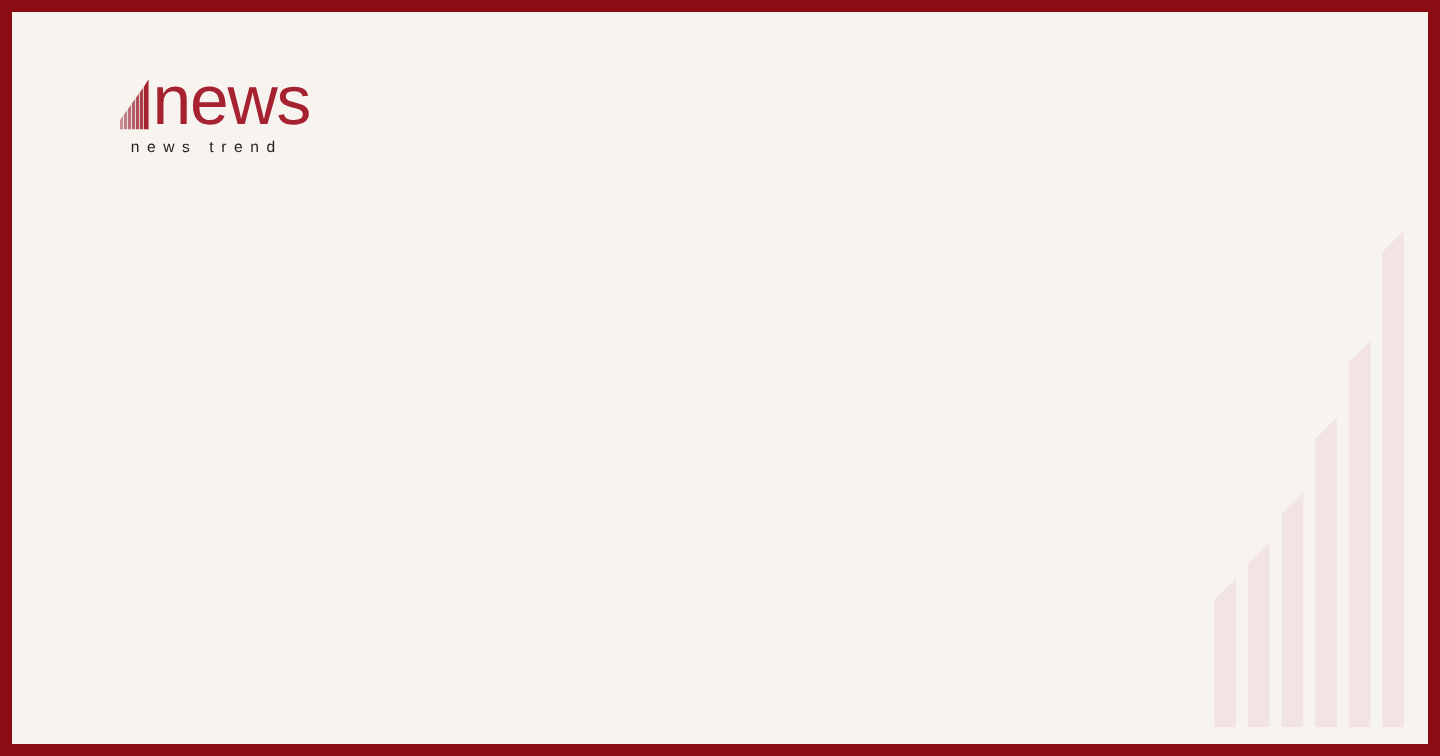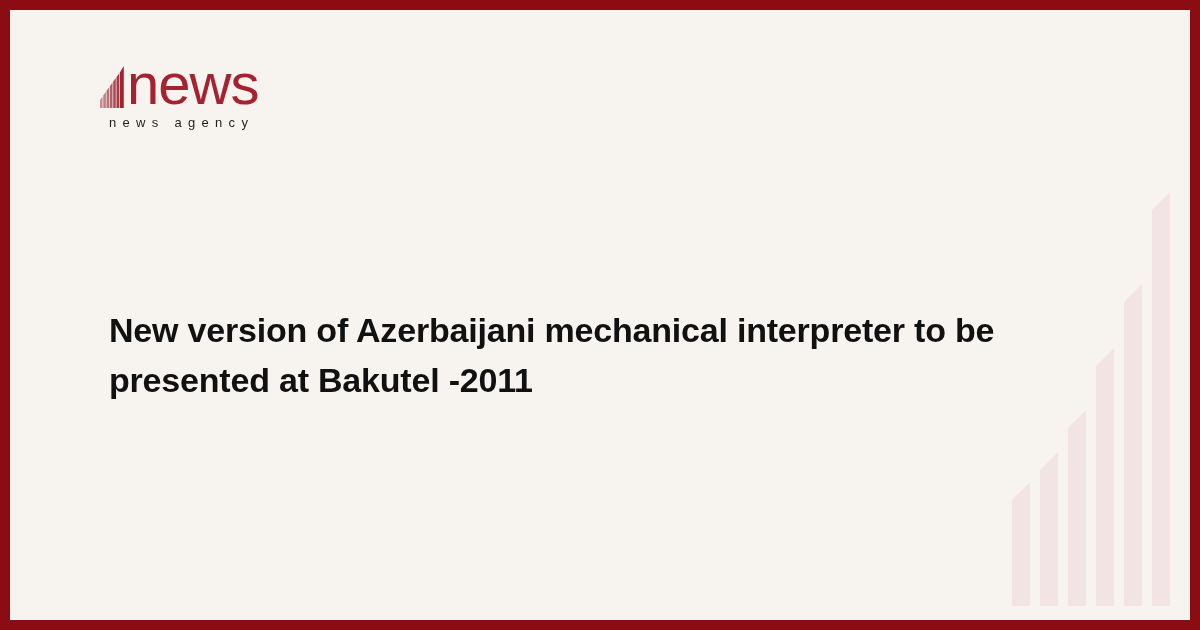--- a/index.html
+++ b/index.html
@@ -137,19 +137,18 @@
               <path d="M6.6 48 L6.6 30.8 L9.2 27.2 L9.2 48 Z" fill="#b96f76"></path>
               <path d="M9.9 48 L9.9 26.2 L12.5 22.6 L12.5 48 Z" fill="#b25f67"></path>
               <path d="M13.2 48 L13.2 21.6 L15.8 18.0 L15.8 48 Z" fill="#ad4c56"></path>
               <path d="M16.5 48 L16.5 17.0 L19.1 13.4 L19.1 48 Z" fill="#a83945"></path>
               <path d="M19.8 48 L19.8 12.4 L23.8 6.0 L23.8 48 Z" fill="#a62231"></path>
             </g>
           </svg>
         </span>
         <span class="logo-word">news</span>
       </div>
-      <div class="logo-tagline">news agency</div>
+      <div class="logo-tagline">news trend</div>
     </div>
 
-    <h1 class="headline">New version of Azerbaijani mechanical interpreter to be presented at Bakutel -2011</h1>
 
   </div>
 </div>
 
 </body></html>

